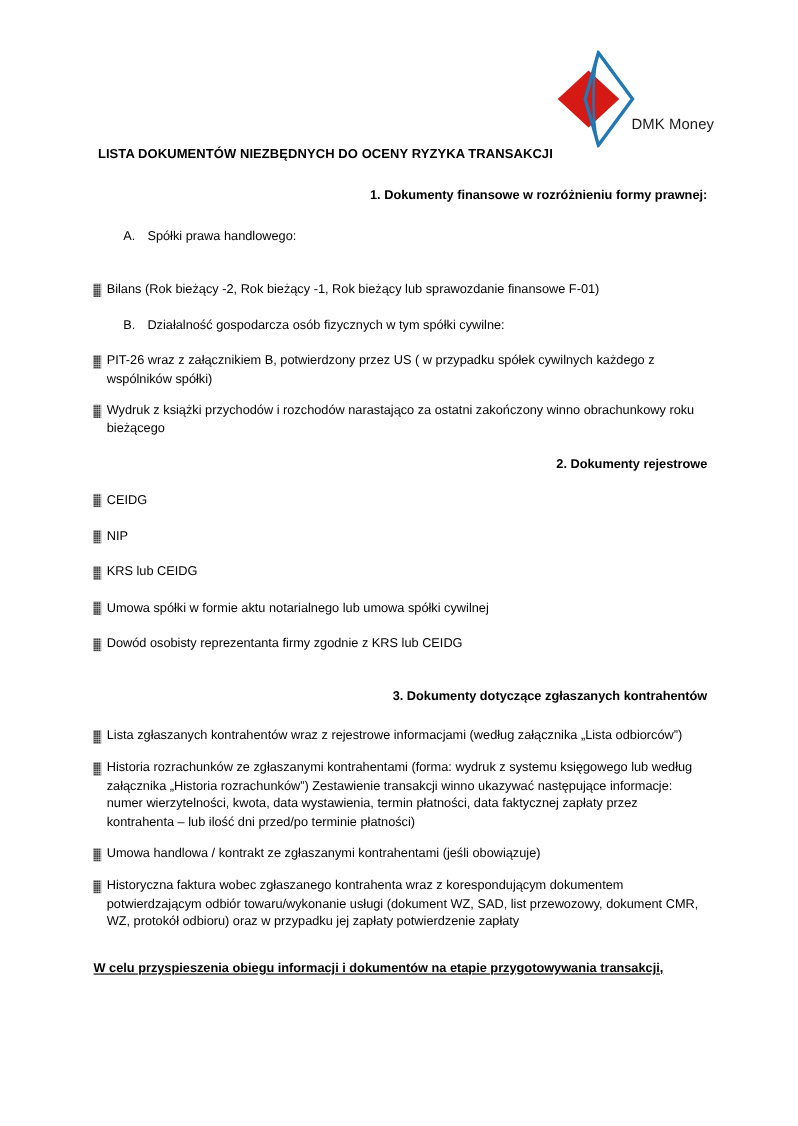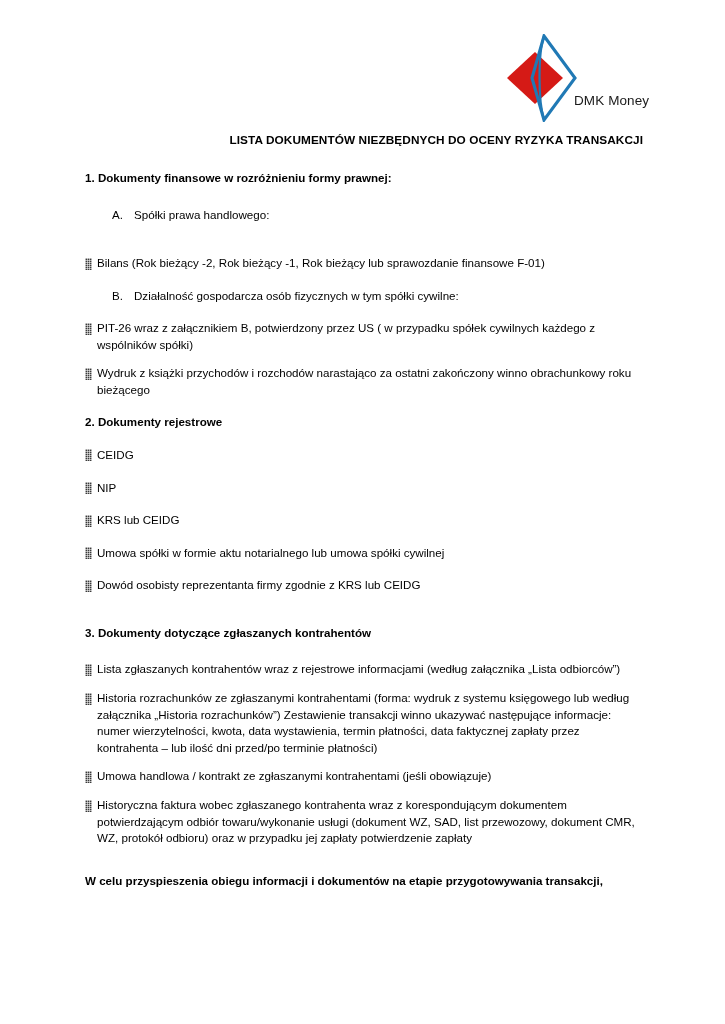--- a/index.html
+++ b/index.html
@@ -30,21 +30,21 @@
   .header {
     position: absolute;
     top: 34px;
     right: 0;
     left: 0;
     height: 92px;
   }
   .logo-block {
     position: absolute;
     left: 497px;
-    top: 0;
+    top: 12px;
     width: 215px;
     height: 90px;
   }
   .logo-mark {
     position: absolute;
     left: 0;
     top: 0;
     width: 90px;
     height: 88px;
   }
@@ -63,32 +63,33 @@
   .content {
     position: absolute;
     left: 85px;
     top: 132px;
     width: 558px;
   }
 
   .doc-title {
     font-size: 11.8px;
     font-weight: bold;
-    text-align: right;
+    text-align: left;
     letter-spacing: 0.08px;
     margin: 0 0 22px 0;
     padding-left: 4px;
     line-height: 16px;
   }
 
   .section-heading {
     font-size: 11.6px;
     font-weight: bold;
     line-height: 16.5px;
     margin: 0;
+    text-align: right;
   }
 
   .alpha-item {
     font-size: 11.6px;
     line-height: 16.5px;
     margin: 0;
     padding-left: 27px;
     position: relative;
   }
   .alpha-item .alpha-marker {
@@ -121,20 +122,21 @@
       linear-gradient(to bottom, rgba(255,255,255,0.55) 0 1px, transparent 1px 2px);
     background-size: 2px 2px, 2px 2px;
   }
   .bullet-text { display: block; }
 
   .para-bold {
     font-size: 11.6px;
     font-weight: bold;
     line-height: 16.5px;
     margin: 0;
+    text-decoration: underline;
   }
   .sp-12 { height: 12px; }
   .sp-16 { height: 16px; }
   .sp-20 { height: 20px; }
   .sp-26 { height: 26px; }
   .sp-31 { height: 31px; }
 </style>
 </head>
 <body>
 

